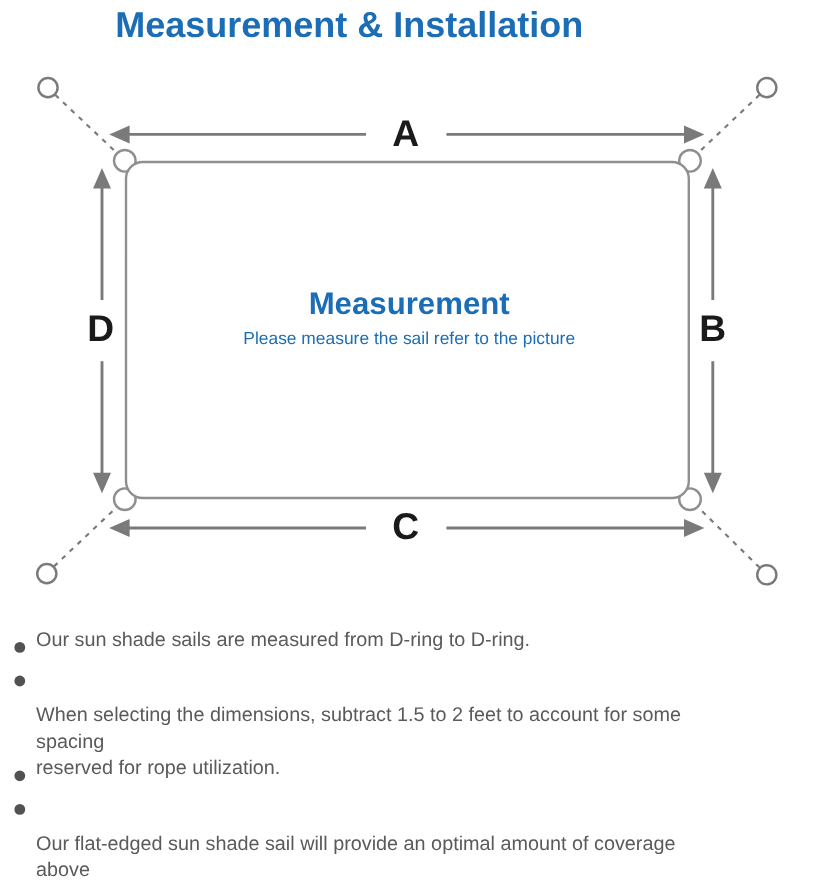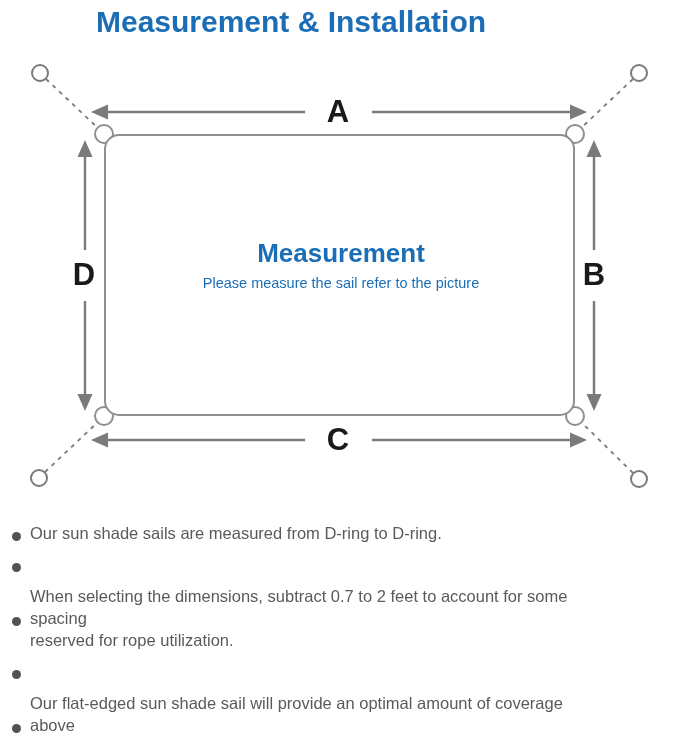--- a/index.html
+++ b/index.html
@@ -18,21 +18,21 @@
   .dring{fill:#ffffff;stroke:#8f8f8f;stroke-width:2;}
   text{font-family:"Liberation Sans",sans-serif;}
   .dim-label{font-size:31px;font-weight:700;fill:#1a1a1a;text-anchor:middle;dominant-baseline:central;}
   .center-title{font-size:26px;font-weight:700;fill:#1b6eb5;text-anchor:middle;dominant-baseline:central;}
   .center-sub{font-size:14.5px;fill:#1b6eb5;text-anchor:middle;dominant-baseline:central;}
   ul.bullets{
     list-style:none;margin:0;padding:17px 14px 0 12px;
     display:flex;flex-direction:column;gap:13px;
   }
   ul.bullets li{
-    display:flex;align-items:center;gap:9px;
+    display:flex;align-items:flex-end;gap:9px;
     color:#5a5a5a;font-size:16.5px;line-height:22px;
   }
   .bullet-dot{
     flex:0 0 auto;width:9px;height:9px;border-radius:50%;
     background:#525252;margin-top:6px;
   }
   .bullet-text{white-space:pre-line;}
 </style>
 </head>
 <body>
@@ -99,21 +99,21 @@
   <ul class="bullets">
     <li>
       <span class="bullet-dot"></span>
       <span class="bullet-text">Our sun shade sails are measured from D-ring to D-ring.</span>
     </li>
     <li>
       <span class="bullet-dot"></span>
     </li>
     <li>
       <span class="bullet-dot"></span>
-      <span class="bullet-text">When selecting the dimensions, subtract 0.7 to 2 feet to account for some spacing
+      <span class="bullet-text">When selecting the dimensions, subtract 1.5 to 2 feet to account for some spacing
 reserved for rope utilization.</span>
     </li>
     <li>
       <span class="bullet-dot"></span>
     </li>
     <li>
       <span class="bullet-dot"></span>
       <span class="bullet-text">Our flat-edged sun shade sail will provide an optimal amount of coverage above
 the area it’ s placed.</span>
     </li>

